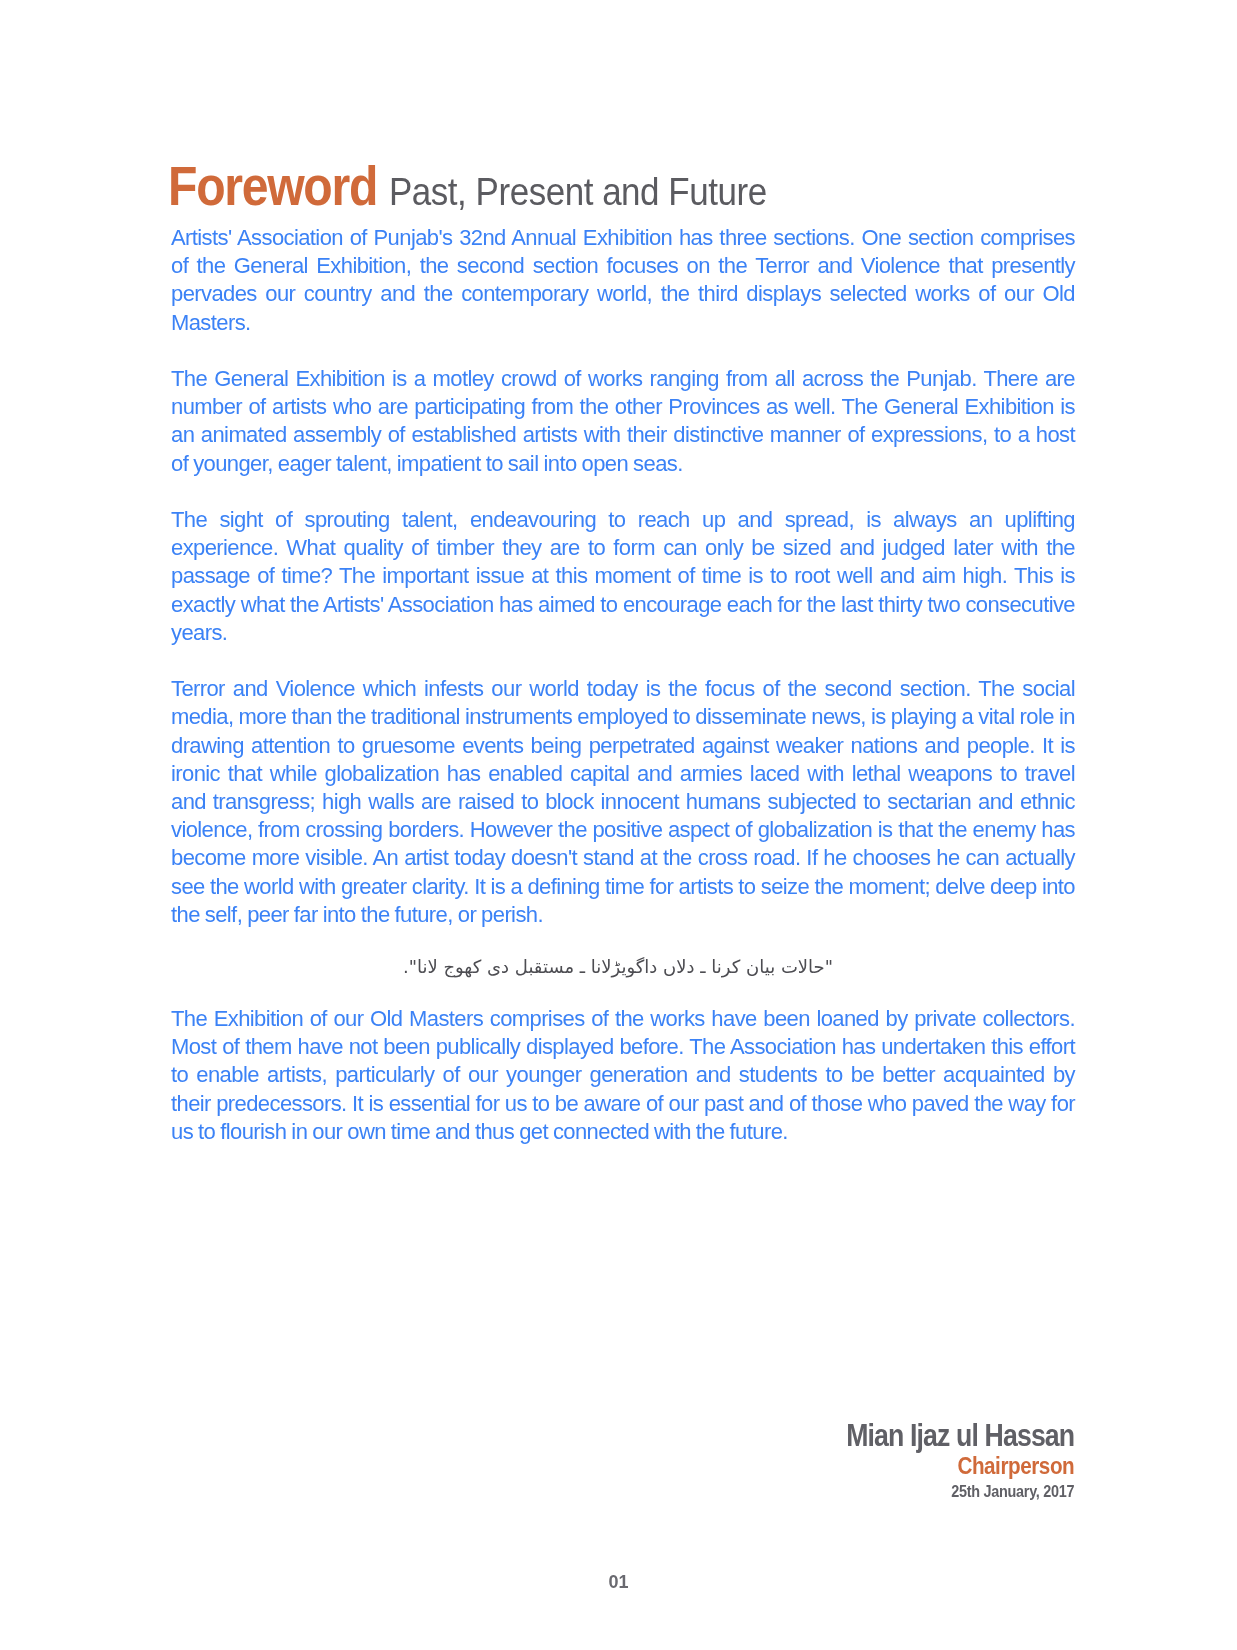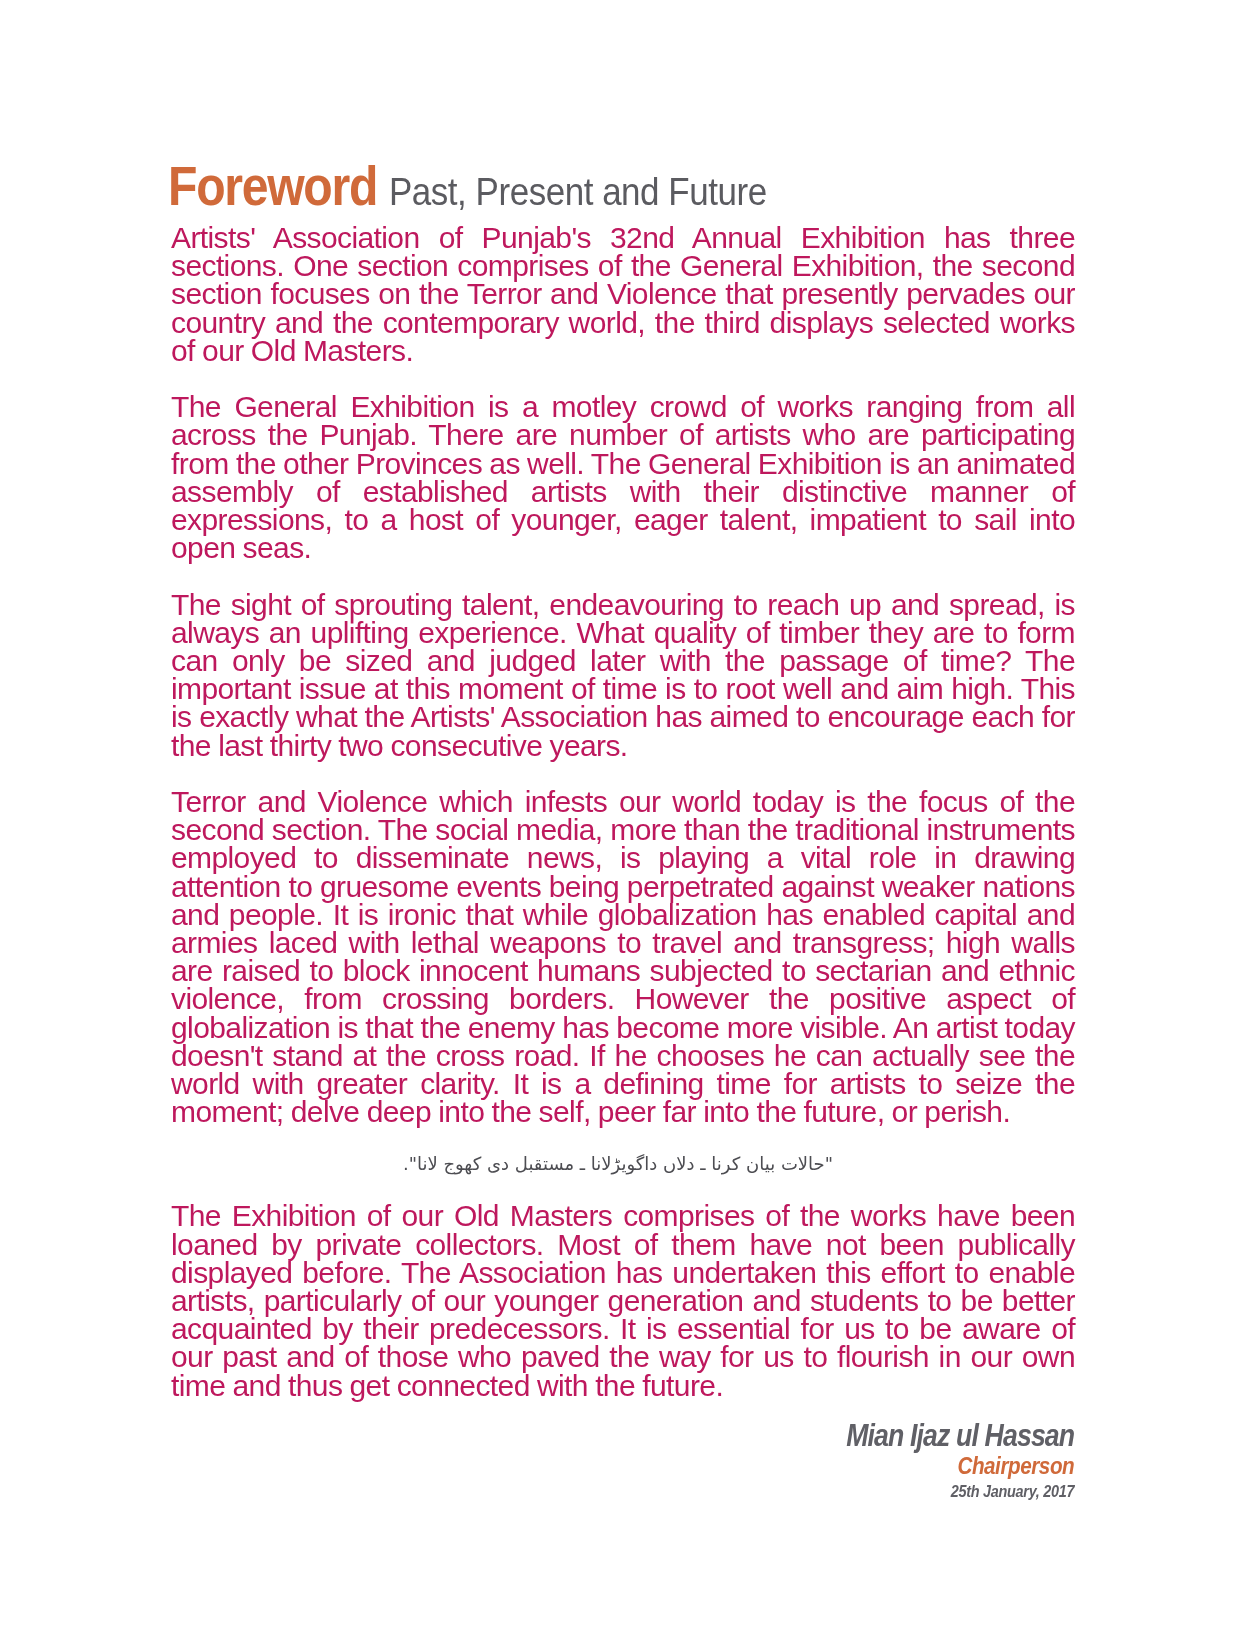--- a/index.html
+++ b/index.html
@@ -49,46 +49,45 @@
       transform-origin: left bottom;
       margin-left: 8px;
     }
     .body-text {
       position: absolute;
       left: 171px;
       top: 224px;
       width: 904px;
     }
     .para {
-      font-size: 30px;
+      font-size: 22px;
       line-height: 28.2px;
       text-align: justify;
       margin: 0 0 28.2px 0;
       letter-spacing: -0.6px;
       word-spacing: -0.5px;
-      color: #be185d;
+      color: #3b82f6;
     }
     .para.tight { margin-bottom: 0; }
     .urdu-line {
       font-family: "DejaVu Sans", sans-serif;
       direction: rtl;
       text-align: center;
       font-size: 18px;
       line-height: 28px;
       color: #4d4d52;
       margin: 24px 0 24px 0;
       padding-right: 10px;
     }
     .signature {
       position: absolute;
       right: 163px;
       top: 1420px;
       text-align: right;
       line-height: 1;
-      font-style: italic;
     }
     .sig-name {
       font-weight: bold;
       font-size: 31px;
       color: #606066;
       letter-spacing: -1px;
       display: inline-block;
       transform: scaleX(0.86);
       transform-origin: right center;
     }
@@ -140,14 +139,15 @@
 
     <p class="para">The Exhibition of our Old Masters comprises of the works have been loaned by private collectors. Most of them have not been publically displayed before. The Association has undertaken this effort to enable artists, particularly of our younger generation and students to be better acquainted by their predecessors. It is essential for us to be aware of our past and of those who paved the way for us to flourish in our own time and thus get connected with the future.</p>
   </div>
 
   <div class="signature">
     <div class="sig-name">Mian Ijaz ul Hassan</div>
     <div class="sig-role">Chairperson</div>
     <div class="sig-date">25th January, 2017</div>
   </div>
 
+  <div class="page-number">01</div>
 
 </div>
 
 </body></html>

